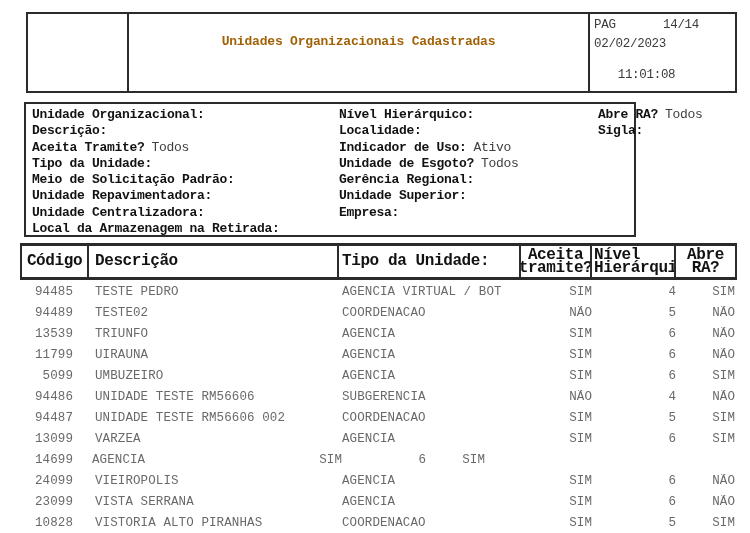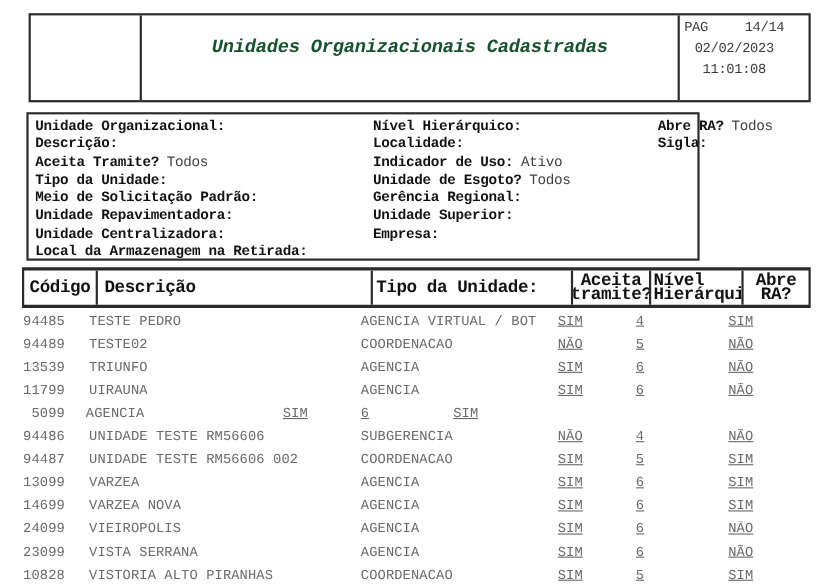--- a/index.html
+++ b/index.html
@@ -12,30 +12,30 @@
 
   
   #header-box{
     position:absolute;left:26px;top:12px;width:711px;height:81px;
     border:2px solid #2b2b2b;display:flex;
   }
   #header-logo-cell{width:101px;border-right:2px solid #2b2b2b;}
   #header-title-cell{flex:1;}
   #page-title{
     display:block;text-align:center;padding-top:20px;
-    font-weight:bold;font-size:17px;letter-spacing:-0.2px;color:#14532d;font-style:italic;
+    font-weight:bold;font-size:13px;letter-spacing:-0.2px;color:#a16207;
   }
   #header-page-cell{
-    width:119px;border-left:2px solid #2b2b2b;
+    width:147px;border-left:2px solid #2b2b2b;
     font-size:12.5px;color:#3c3c3c;line-height:19px;
-    padding:2px 22px 0 4px;letter-spacing:-0.3px;
+    padding:2px 36px 0 4px;letter-spacing:-0.3px;
   }
   .pag-line{display:flex;justify-content:space-between;}
-  .date-line{text-align:center;}
-  .time-line{text-align:center;}
+  .date-line{text-align:left;}
+  .time-line{text-align:center;margin-top:12px;}
 
   
   #filter-box{
     position:absolute;left:24px;top:102px;width:612px;height:135px;
     border:2px solid #2b2b2b;
   }
   .fcol{position:absolute;top:2px;white-space:pre;}
   #fcol1{left:6px;}
   #fcol2{left:313px;}
   #fcol3{left:572px;}
@@ -59,30 +59,30 @@
   .w-tipo{width:182px;}
   .w-aceita{width:71px;}
   .w-nivel{width:84px;}
   .w-abre{width:59px;}
   .th-center{justify-content:center;text-align:center;}
   .th-desc{padding-left:6px;}
   .th-tipo{padding-left:3px;}
   .th-nivel{padding-left:2px;}
 
   
-  #table-body{position:absolute;left:8px;top:281px;width:713px;}
+  #table-body{position:absolute;left:22px;top:281px;width:713px;}
   .trow{display:flex;height:21px;align-items:center;}
   .td{
     font-size:12.5px;color:#696969;letter-spacing:0.1px;white-space:pre;
     overflow:hidden;
   }
   .td-codigo{text-align:right;padding-right:16px;}
   .td-desc{padding-left:6px;}
   .td-tipo{padding-left:3px;}
-  .td-center{text-align:left;text-decoration:underline;}
+  .td-center{text-align:right;}
 </style>
 </head>
 <body>
 
 <div id="header-box">
   <div id="header-logo-cell"></div>
   <div id="header-title-cell">
     <span id="page-title">Unidades Organizacionais Cadastradas</span>
   </div>
   <div id="header-page-cell">
@@ -138,20 +138,21 @@
     <div class="trow">
       <div class="td td-codigo w-codigo">11799</div>
       <div class="td td-desc w-desc">UIRAUNA</div>
       <div class="td td-tipo w-tipo">AGENCIA</div>
       <div class="td td-center w-aceita">SIM</div>
       <div class="td td-center w-nivel">6</div>
       <div class="td td-center w-abre">NÃO</div>
     </div>
     <div class="trow">
       <div class="td td-codigo w-codigo">5099</div>
+      <div class="td td-desc w-desc">UMBUZEIRO</div>
       <div class="td td-tipo w-tipo">AGENCIA</div>
       <div class="td td-center w-aceita">SIM</div>
       <div class="td td-center w-nivel">6</div>
       <div class="td td-center w-abre">SIM</div>
     </div>
     <div class="trow">
       <div class="td td-codigo w-codigo">94486</div>
       <div class="td td-desc w-desc">UNIDADE TESTE RM56606</div>
       <div class="td td-tipo w-tipo">SUBGERENCIA</div>
       <div class="td td-center w-aceita">NÃO</div>
@@ -169,21 +170,20 @@
     <div class="trow">
       <div class="td td-codigo w-codigo">13099</div>
       <div class="td td-desc w-desc">VARZEA</div>
       <div class="td td-tipo w-tipo">AGENCIA</div>
       <div class="td td-center w-aceita">SIM</div>
       <div class="td td-center w-nivel">6</div>
       <div class="td td-center w-abre">SIM</div>
     </div>
     <div class="trow">
       <div class="td td-codigo w-codigo">14699</div>
-      <div class="td td-desc w-desc">VARZEA NOVA</div>
       <div class="td td-tipo w-tipo">AGENCIA</div>
       <div class="td td-center w-aceita">SIM</div>
       <div class="td td-center w-nivel">6</div>
       <div class="td td-center w-abre">SIM</div>
     </div>
     <div class="trow">
       <div class="td td-codigo w-codigo">24099</div>
       <div class="td td-desc w-desc">VIEIROPOLIS</div>
       <div class="td td-tipo w-tipo">AGENCIA</div>
       <div class="td td-center w-aceita">SIM</div>

